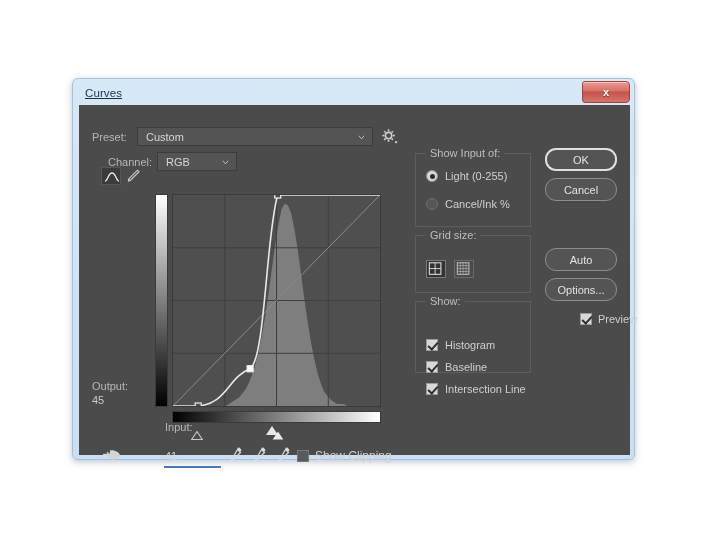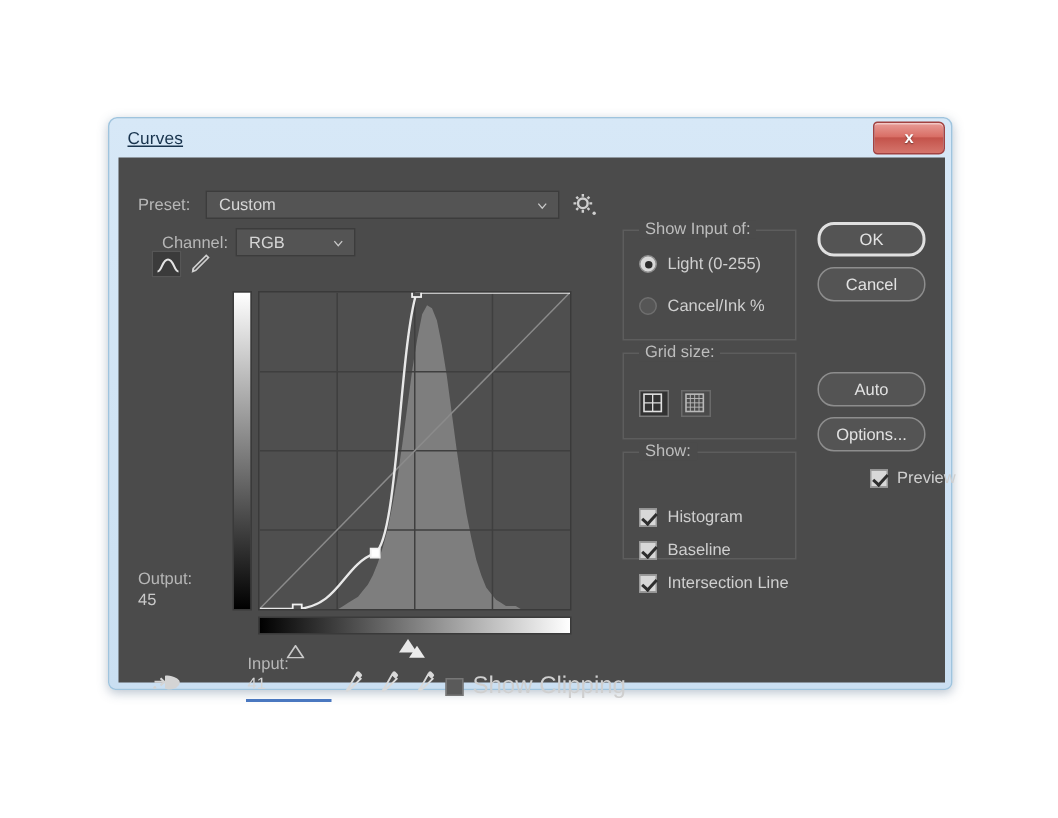--- a/index.html
+++ b/index.html
@@ -176,21 +176,21 @@
     position: absolute;
   }
   #white-slider {
     border-left: 6px solid transparent;
     border-right: 6px solid transparent;
     border-bottom: 9px solid #e8e8e8;
     position: absolute;
   }
 
   
-  #input-label { position: absolute; left: 86px; top: 332px; }
+  #input-label { position: absolute; left: 86px; top: 316px; }
   #input-value {
     position: absolute; left: 86px; top: 345px;
     color: #d6d6d6; font-size: 11px;
   }
   #input-underline {
     position: absolute; left: 85px; top: 361px;
     width: 57px; height: 2px;
     background: #4a78c0;
   }
   #hand-icon { position: absolute; left: 22px; top: 341px; width: 24px; height: 18px; cursor: pointer; }
@@ -424,21 +424,21 @@
       <path d="M5.8 10.8 L4 13.8" stroke="#d9d9d9" stroke-width="1.2"></path>
     </svg>
     <svg class="eyedropper" id="eyedropper-white" viewBox="0 0 16 18">
       <path d="M10.5 2.5 L13.5 5.5 L7 12 L4 13.8 L5.8 10.8 Z" fill="none" stroke="#d9d9d9" stroke-width="1.2"></path>
       <rect x="10.2" y="1.2" width="4.4" height="2.6" rx="1.2" transform="rotate(45 12.4 2.5)" fill="#d9d9d9"></rect>
       <path d="M5.8 10.8 L4 13.8" stroke="#d9d9d9" stroke-width="1.2"></path>
     </svg>
 
     <div id="show-clipping-row">
       <span class="cb unchecked"></span>
-      <span style="color:#cfcfcf;font-size:16px;">Show Clipping</span>
+      <span style="color:#cfcfcf;font-size:12px;">Show Clipping</span>
     </div>
 
     <div class="group" id="grp-amount">
       <span class="group-title">Show Input of:</span>
       <div class="opt-row" style="position:absolute;left:10px;top:16px;">
         <span class="rb on"></span>
         <span>Light  (0-255)</span>
       </div>
       <div class="opt-row" style="position:absolute;left:10px;top:44px;">
         <span class="rb off"></span>

